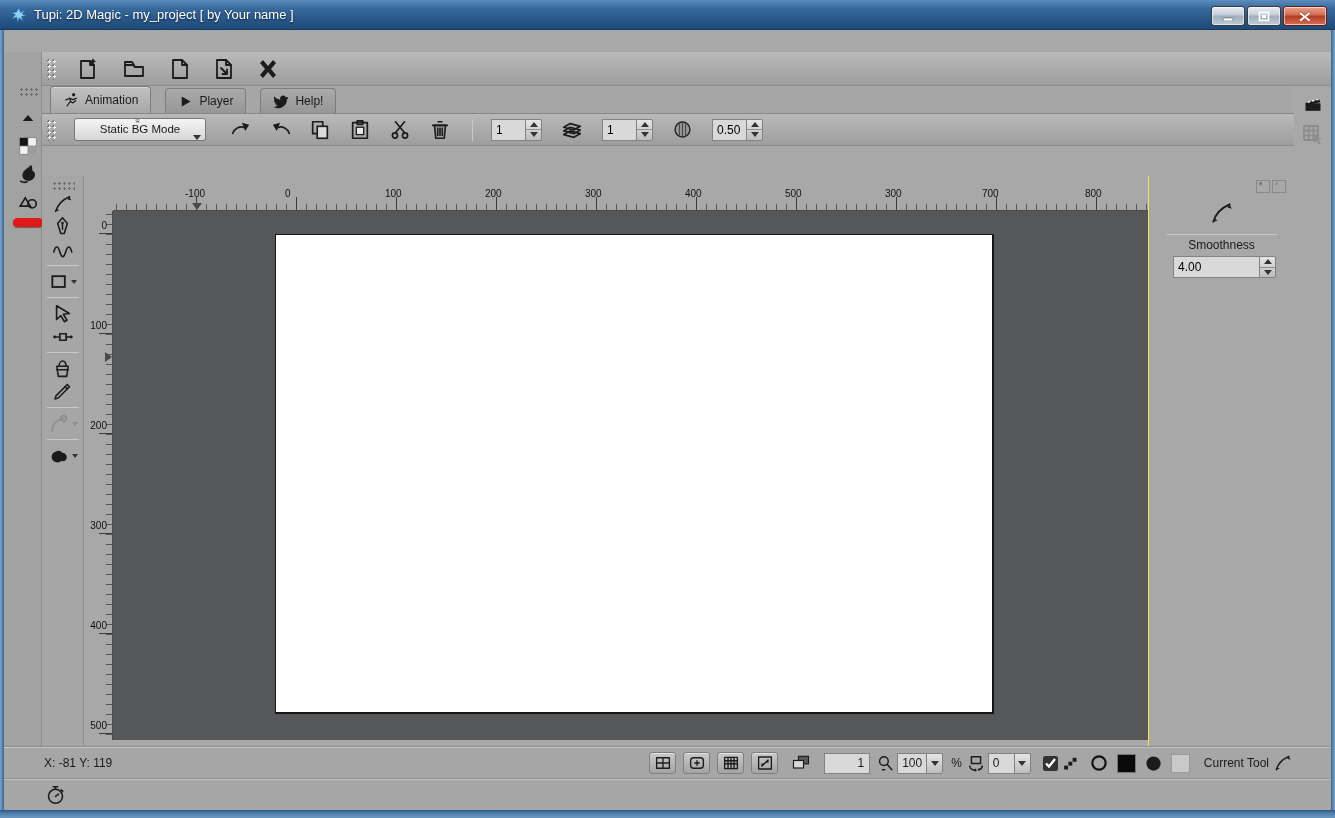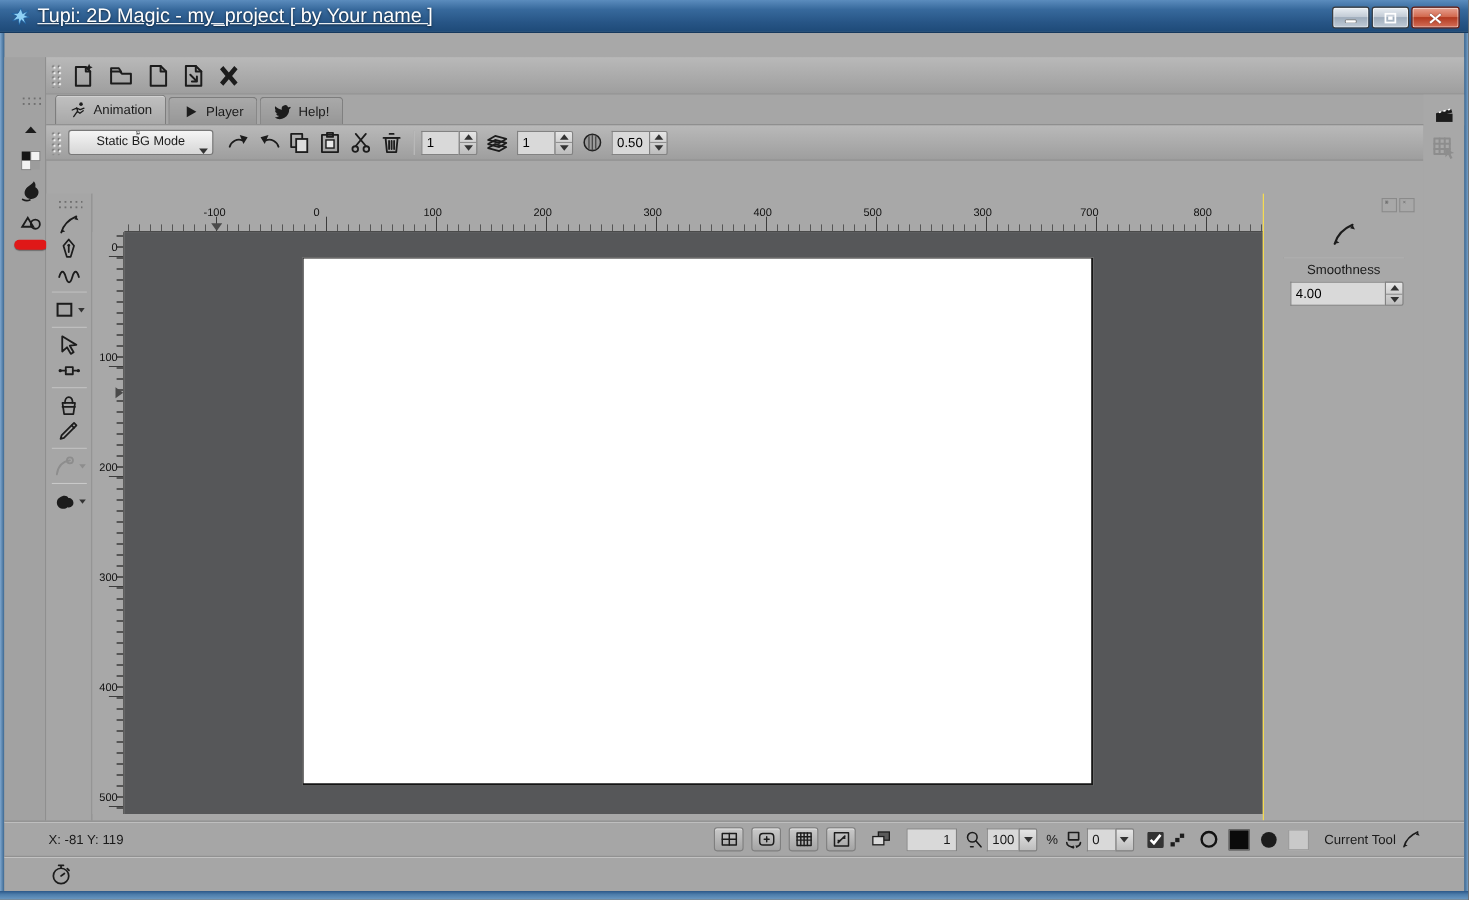--- a/index.html
+++ b/index.html
@@ -10,35 +10,35 @@
 
   
   .titlebar { position:absolute; left:0; top:0; width:1335px; height:30px;
     background:linear-gradient(#5b8cbd 0%, #37699c 30%, #275586 70%, #1e4a78 100%);
     border-bottom:1px solid #16395e; display:flex; align-items:center; }
   .frame-left  { position:absolute; left:0;  top:30px; width:4px; height:780px; background:linear-gradient(90deg,#7ea6cd,#39658f); }
   .frame-right { position:absolute; right:0; top:30px; width:4px; height:780px; background:linear-gradient(270deg,#7ea6cd,#39658f); }
   .frame-bottom{ position:absolute; left:0; bottom:0; width:1335px; height:8px; background:linear-gradient(#2c5888,#4d7dab 40%,#6d9ac2); }
 
   .app-logo { width:18px; height:18px; margin:0 6px 0 10px; }
-  .title-text { color:#fff; font-size:18px; text-shadow:0 1px 2px #123;text-decoration:underline; }
+  .title-text { color:#fff; font-size:13px; text-shadow:0 1px 2px #123; }
   .winbtns { position:absolute; right:8px; top:6px; display:flex; }
   .winbtn { width:34px; height:20px; margin-left:2px; border:1px solid #3a3a3a; border-radius:3px;
     background:linear-gradient(#e9eef3 0%, #c3ccd6 45%, #9fadbc 50%, #c0cbd7 100%);
     display:flex; align-items:center; justify-content:center; box-shadow:inset 0 0 0 1px rgba(255,255,255,.6); }
   .winbtn.close { width:44px; background:linear-gradient(#e8a493 0%, #d26a4f 45%, #b23a20 50%, #d5705a 100%); border-color:#6e1c0d; }
 
   
   .menubar { position:absolute; left:4px; top:30px; width:1327px; height:22px;
     background:#a2a2a2; border-bottom:1px solid #8d8d8d; display:flex; align-items:center; padding-left:14px; }
   .menubar .mi { padding:2px 8px; margin-right:2px; }
   .menubar .mi.accel::first-letter { text-decoration:underline; }
 
   
-  .tb { position:absolute; background:linear-gradient(#b9b9b9,#9e9e9e); border-bottom:1px solid #8b8b8b; display:flex; align-items:center; }
+  .tb { position:absolute; background:linear-gradient(#b9b9b9,#9e9e9e); border-bottom:1px solid #8b8b8b; display:flex; align-items:center;gap:12px; }
   .toolbar-main   { left:42px; top:52px;  width:1289px; height:34px; }
   .tabbar         { left:42px; top:86px;  width:1289px; height:28px; background:#a6a6a6; border-bottom:1px solid #868686; align-items:flex-end; }
   .toolbar-canvas { left:42px; top:114px; width:1252px; height:32px; }
   .toolbar-pen    { left:42px; top:146px; width:1252px; height:30px; }
 
   .handle { width:10px; height:22px; margin:0 6px 0 4px;
     background-image:radial-gradient(circle, #f0f0f0 1px, transparent 1.4px), radial-gradient(circle, #6f6f6f 1px, transparent 1.4px);
     background-size:5px 5px, 5px 5px; background-position:1px 1px, 0 0; }
 
   .tbtn { width:28px; height:28px; border:none; background:transparent; display:flex; align-items:center; justify-content:center; }

